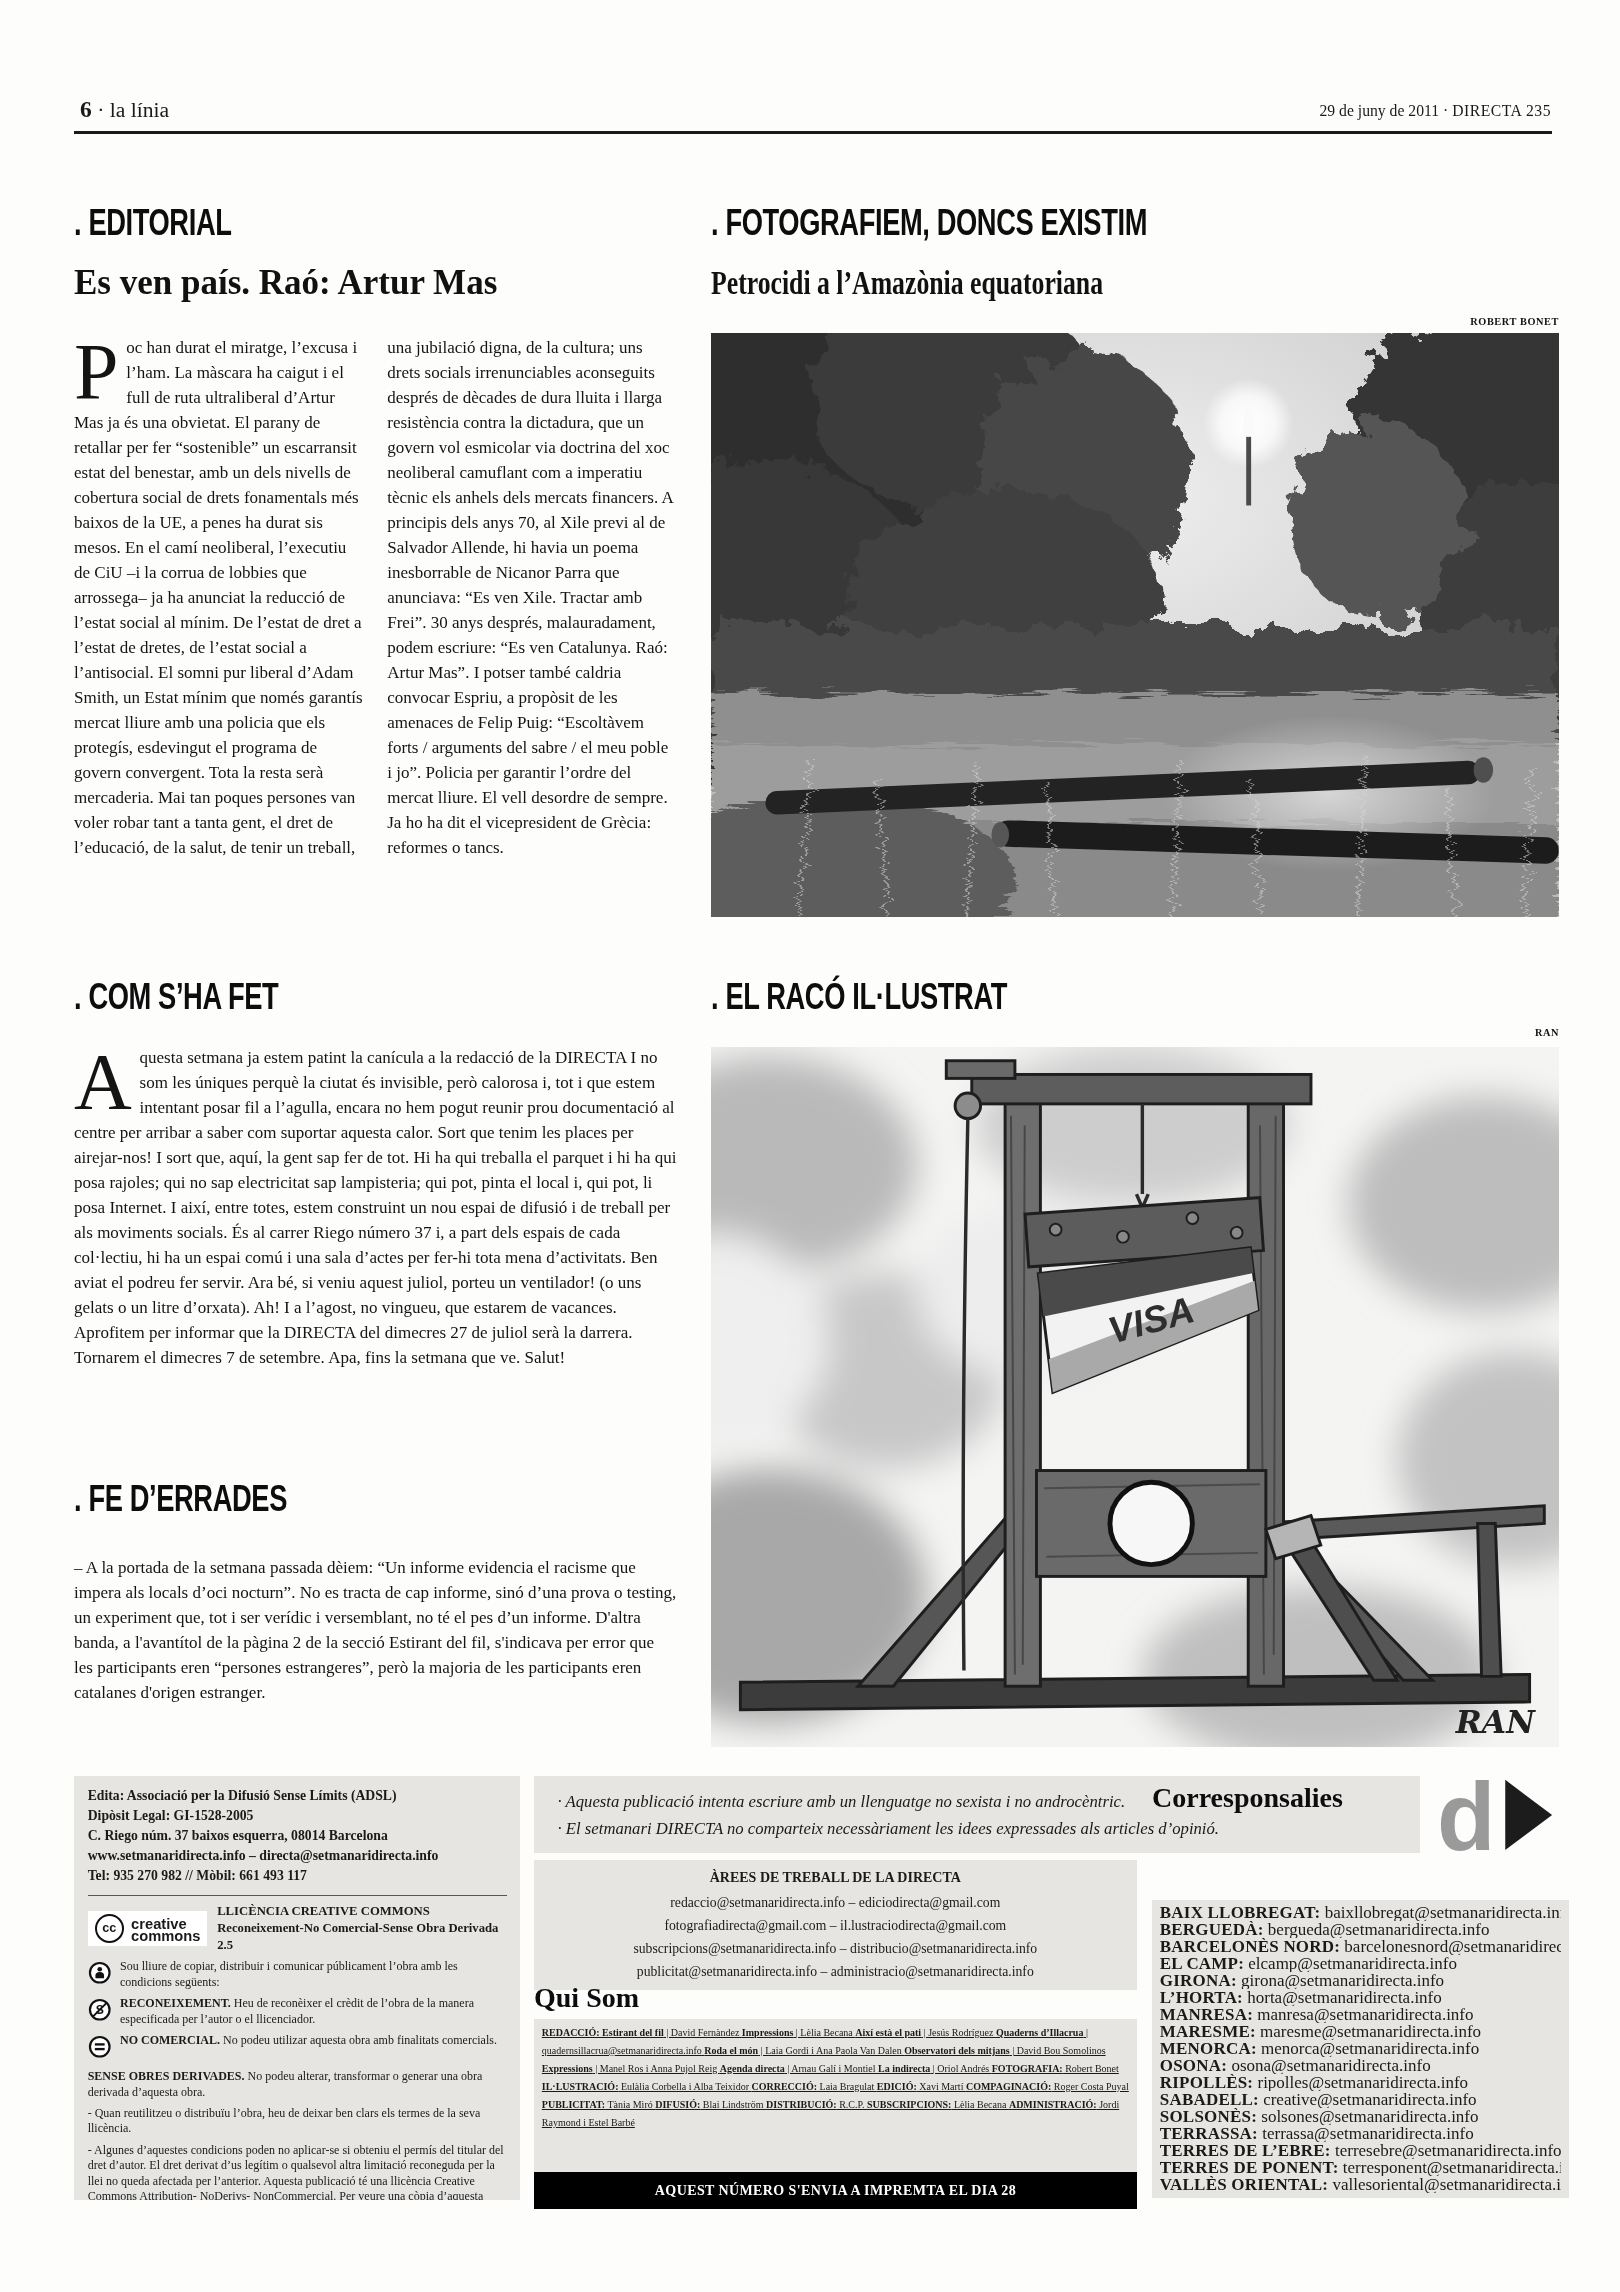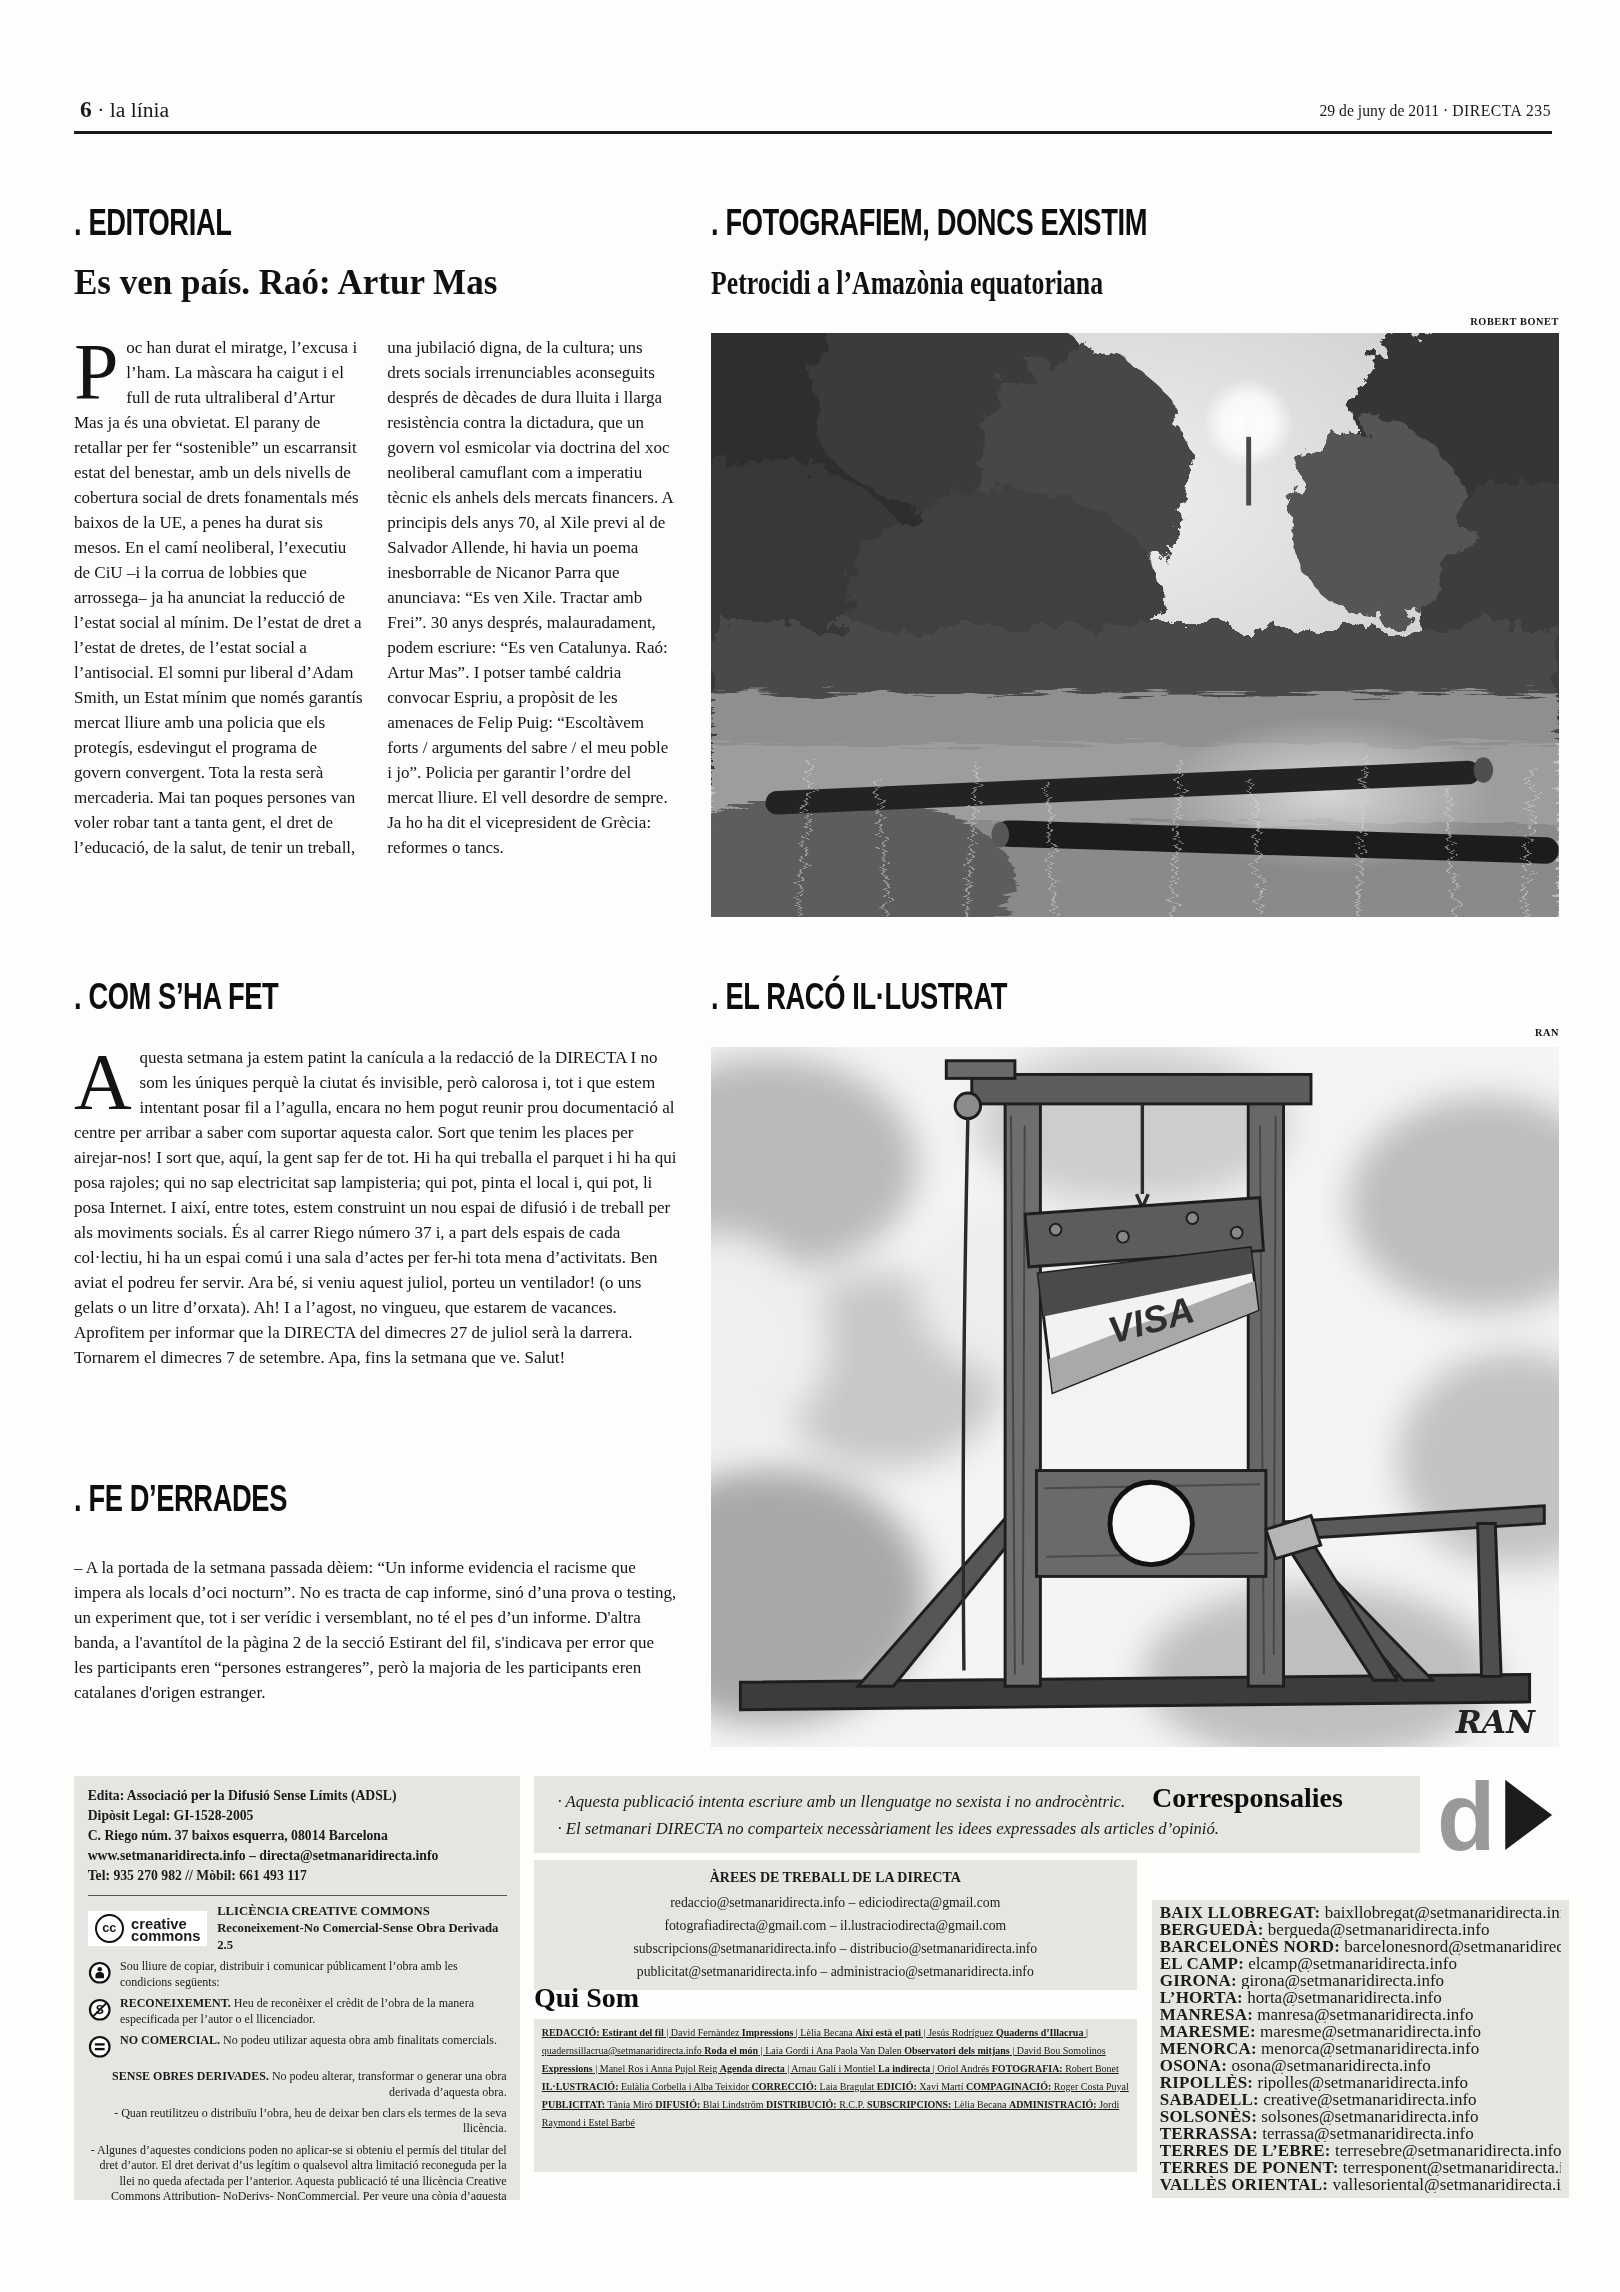--- a/index.html
+++ b/index.html
@@ -31,21 +31,21 @@
   .editabox .thinrule{border:none;border-top:1.5px solid #555;margin:8.8px 0 7.8px 0;}
   .ccrow{display:flex;align-items:center;gap:9.8px;font-weight:700;}
   .cclogo{background:#fff;display:flex;align-items:flex-end;gap:7px;padding:2.9px 6.9px;}
   .cclogo .ccball{width:25.5px;height:25.5px;border:2.5px solid #111;border-radius:50%;
       display:flex;align-items:center;justify-content:center;font-family:"Liberation Sans",sans-serif;
       font-weight:800;font-size:12.7px;}
   .cclogo .ccwords{font-family:"Liberation Sans",sans-serif;font-weight:800;font-size:14.7px;line-height:12.7px;}
   .cctitle{font-size:12.7px;line-height:16.7px;}
   .licitem{display:flex;gap:8.8px;margin-top:5.9px;font-weight:400;font-size:12px;line-height:15.5px;}
   .licitem .lic-ic{flex:0 0 23.5px;padding-top:2px;}
-  .lictail{margin-top:5.9px;font-weight:400;font-size:12px;line-height:15.5px;text-align:right;}
+  .lictail{margin-top:5.9px;font-weight:400;font-size:12px;line-height:15.5px;}
   .notesbox{padding:11.8px 23.5px;font-style:italic;font-size:16.7px;line-height:27.4px;}
   .areesbox{padding:9.8px 11.8px;text-align:center;}
   .arees-title{font-weight:700;font-size:14px;margin-bottom:4.9px;}
   .arees-line{font-size:13.7px;line-height:23px;}
   .footer-h{position:absolute;font-weight:700;font-size:28px;color:#0d0d0d;}
   .quisombox{padding:4.9px 7.8px;font-size:10px;line-height:18px;overflow:hidden;text-decoration:underline;}
   .blackbar{position:absolute;background:#000;color:#fff;display:flex;align-items:center;
             justify-content:center;font-weight:700;font-size:14px;letter-spacing:0.4px;}
   .corrbox{padding:3.9px 7.8px;overflow:hidden;}
   .corr-item{font-size:17px;line-height:17px;white-space:nowrap;overflow:hidden;}
@@ -292,20 +292,21 @@
     <div class="arees-title">ÀREES DE TREBALL DE LA DIRECTA</div>
     <div class="arees-line">redaccio@setmanaridirecta.info – ediciodirecta@gmail.com</div>
     <div class="arees-line">fotografiadirecta@gmail.com – il.lustraciodirecta@gmail.com</div>
     <div class="arees-line">subscripcions@setmanaridirecta.info – distribucio@setmanaridirecta.info</div>
     <div class="arees-line">publicitat@setmanaridirecta.info – administracio@setmanaridirecta.info</div>
   </div>
 
   <div class="footer-h" style="left:534px;top:1982px;">Qui Som</div>
   <div class="graybox quisombox" style="left:534px;top:2019px;width:587px;height:143px;"><span style="font-weight: 700;">REDACCIÓ: Estirant del fil</span><span> | David Fernàndez </span><span style="font-weight: 700;">Impressions</span><span> | Lèlia Becana </span><span style="font-weight: 700;">Així està el pati</span><span> | Jesús Rodríguez </span><span style="font-weight: 700;">Quaderns d’Illacrua</span><span> | quadernsillacrua@setmanaridirecta.info </span><span style="font-weight: 700;">Roda el món</span><span> | Laia Gordi i Ana Paola Van Dalen </span><span style="font-weight: 700;">Observatori dels mitjans</span><span> | David Bou Somolinos </span><span style="font-weight: 700;">Expressions</span><span> | Manel Ros i Anna Pujol Reig </span><span style="font-weight: 700;">Agenda directa</span><span> | Arnau Galí i Montiel </span><span style="font-weight: 700;">La indirecta</span><span> | Oriol Andrés </span><span style="font-weight: 700;">FOTOGRAFIA:</span><span> Robert Bonet </span><span style="font-weight: 700;">IL·LUSTRACIÓ:</span><span> Eulàlia Corbella i Alba Teixidor </span><span style="font-weight: 700;">CORRECCIÓ:</span><span> Laia Bragulat </span><span style="font-weight: 700;">EDICIÓ:</span><span> Xavi Martí </span><span style="font-weight: 700;">COMPAGINACIÓ:</span><span> Roger Costa Puyal </span><span style="font-weight: 700;">PUBLICITAT:</span><span> Tània Miró </span><span style="font-weight: 700;">DIFUSIÓ:</span><span> Blai Lindström </span><span style="font-weight: 700;">DISTRIBUCIÓ:</span><span> R.C.P. </span><span style="font-weight: 700;">SUBSCRIPCIONS:</span><span> Lèlia Becana </span><span style="font-weight: 700;">ADMINISTRACIÓ:</span><span> Jordi Raymond i Estel Barbé</span></div>
 
+  <div class="blackbar" style="left:534px;top:2172px;width:603px;height:37px;">AQUEST NÚMERO S'ENVIA A IMPREMTA EL DIA 28</div>
 
   <div class="footer-h" style="left:1152px;top:1782px;">Corresponsalies</div>
   <div class="graybox corrbox" style="left:1152px;top:1900px;width:401px;height:290px;">
     <div class="corr-item"><b>BAIX LLOBREGAT:</b><span> baixllobregat@setmanaridirecta.info</span></div>
     <div class="corr-item"><b>BERGUEDÀ:</b><span> bergueda@setmanaridirecta.info</span></div>
     <div class="corr-item"><b>BARCELONÈS NORD:</b><span> barcelonesnord@setmanaridirecta.info</span></div>
     <div class="corr-item"><b>EL CAMP:</b><span> elcamp@setmanaridirecta.info</span></div>
     <div class="corr-item"><b>GIRONA:</b><span> girona@setmanaridirecta.info</span></div>
     <div class="corr-item"><b>L’HORTA:</b><span> horta@setmanaridirecta.info</span></div>
     <div class="corr-item"><b>MANRESA:</b><span> manresa@setmanaridirecta.info</span></div>

